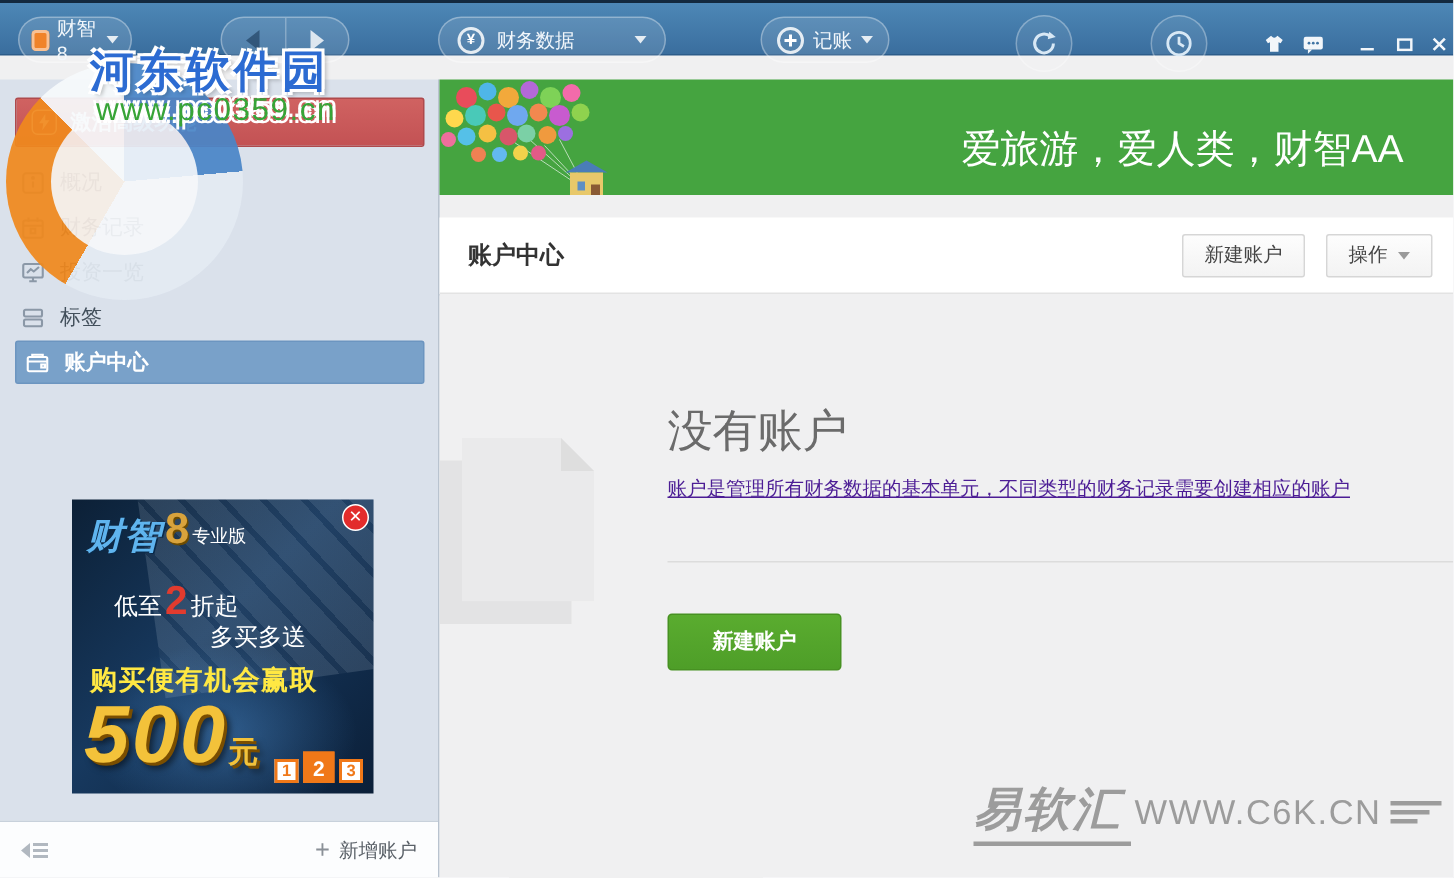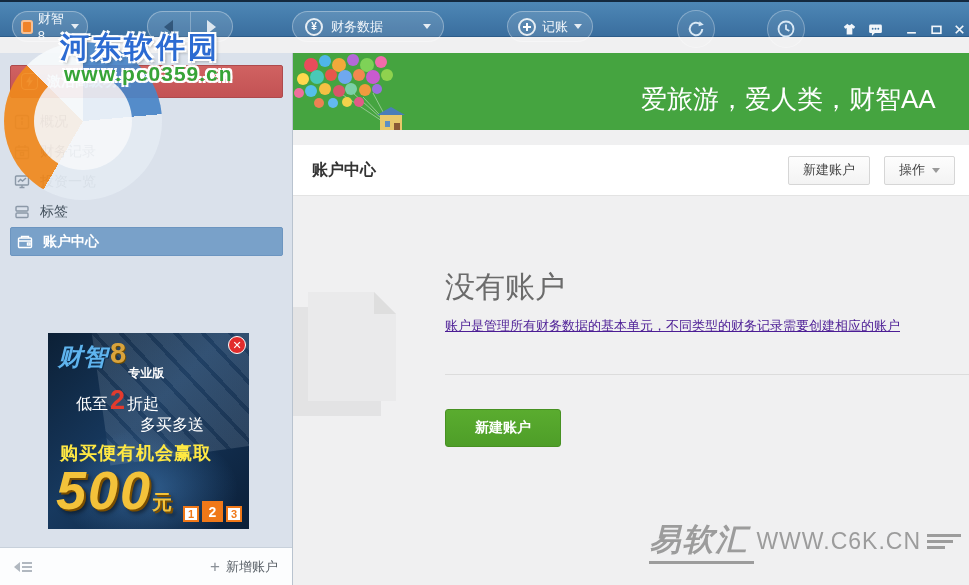--- a/index.html
+++ b/index.html
@@ -69,21 +69,21 @@
   .ad-glow { position:absolute; left:10px; bottom:-20px; width:180px; height:120px;
     background:radial-gradient(closest-side, rgba(90,160,230,.4), rgba(90,160,230,0)); }
   .ad-close { position:absolute; right:3px; top:3px; width:18px; height:18px; border-radius:50%;
     background:#e22c2c; border:1px solid #fff; color:#fff; font-size:11px; font-weight:bold;
     display:flex; align-items:center; justify-content:center; line-height:1; z-index:3; }
   .ad-brand { position:absolute; left:10px; top:8px; display:flex; align-items:flex-start; z-index:2; }
   .ad-brand-name { font-size:24px; font-weight:bold; font-style:italic; letter-spacing:1px;
     color:#5fb4ee; text-shadow:1px 1px 0 #0a2a4a; }
   .ad-brand-num { font-size:29px; font-weight:bold; color:#d9a33c; margin:-4px 2px 0 2px;
     text-shadow:1px 1px 0 #6e4c00; }
-  .ad-brand-ed { font-size:12px; color:#fff; margin-top:24px;font-weight:bold; }
+  .ad-brand-ed { font-size:12px; color:#fff; margin-top:8px; }
   .ad-line1 { position:absolute; left:28px; top:52px; font-size:16px; z-index:2; }
   .ad-line1 .big2 { font-size:27px; font-weight:bold; color:#e23b2e; padding:0 2px; }
   .ad-line2 { position:absolute; left:92px; top:82px; font-size:16px; z-index:2; }
   .ad-line3 { position:absolute; left:12px; top:108px; font-size:18px; font-weight:bold;
     color:#ffe843; letter-spacing:1px; z-index:2; }
   .ad-prize { position:absolute; left:8px; top:126px; font-size:54px; font-weight:bold; font-style:italic;
     color:#f3c23a; text-shadow:2px 2px 0 #7a4e00, 4px 4px 4px rgba(0,0,0,.5); z-index:1; letter-spacing:2px;}
   .ad-prize-unit { font-size:20px; font-style:normal; letter-spacing:0; }
   .ad-pager { position:absolute; right:7px; bottom:7px; display:flex; align-items:flex-end; gap:3px; z-index:3; }
   .pg { width:16px; height:16px; background:#fff; border:2px solid #f07818; color:#f07818;
@@ -136,21 +136,21 @@
   .wm-lines i:nth-child(1){ width:34px; } .wm-lines i:nth-child(2){ width:26px; } .wm-lines i:nth-child(3){ width:18px; }
 
   .wm-site { position:absolute; left:0; top:16px; width:320px; height:230px; z-index:50; pointer-events:none;padding-left:24px; }
   .wm-logo { position:absolute; left:4px; top:26px; width:158px; height:158px; border-radius:50%;
     background:conic-gradient(from 210deg, #f0891e 0 105deg, #f7fafc 105deg 150deg, #4a86c8 150deg 235deg, #e4ebf3 235deg 360deg);
     opacity:.93; }
   .wm-logo::after { content:""; position:absolute; left:30px; top:30px; width:98px; height:98px;
     border-radius:50%; background:#f7fafc; opacity:.9; }
   .wm-title { position:absolute; left:60px; top:12px; font-size:29px; font-weight:bold; letter-spacing:3px;
     color:#2c6bd2; text-shadow:-2px -2px 0 #fff, 2px -2px 0 #fff, -2px 2px 0 #fff, 2px 2px 0 #fff, 3px 3px 3px rgba(0,0,0,.25); }
-  .wm-url { position:absolute; left:64px; top:46px; font-size:21px; font-weight:bold; letter-spacing:1px;
+  .wm-url { position:absolute; left:64px; top:46px; font-size:21px; font-weight:normal; letter-spacing:1px;
     color:#37a437; text-shadow:-2px -2px 0 #fff, 2px -2px 0 #fff, -2px 2px 0 #fff, 2px 2px 0 #fff; }
 </style>
 </head>
 <body>
 
 <div id="app">
 
   <div class="titlebar">
     <div class="pill app-button">
       <span class="app-logo"></span>

